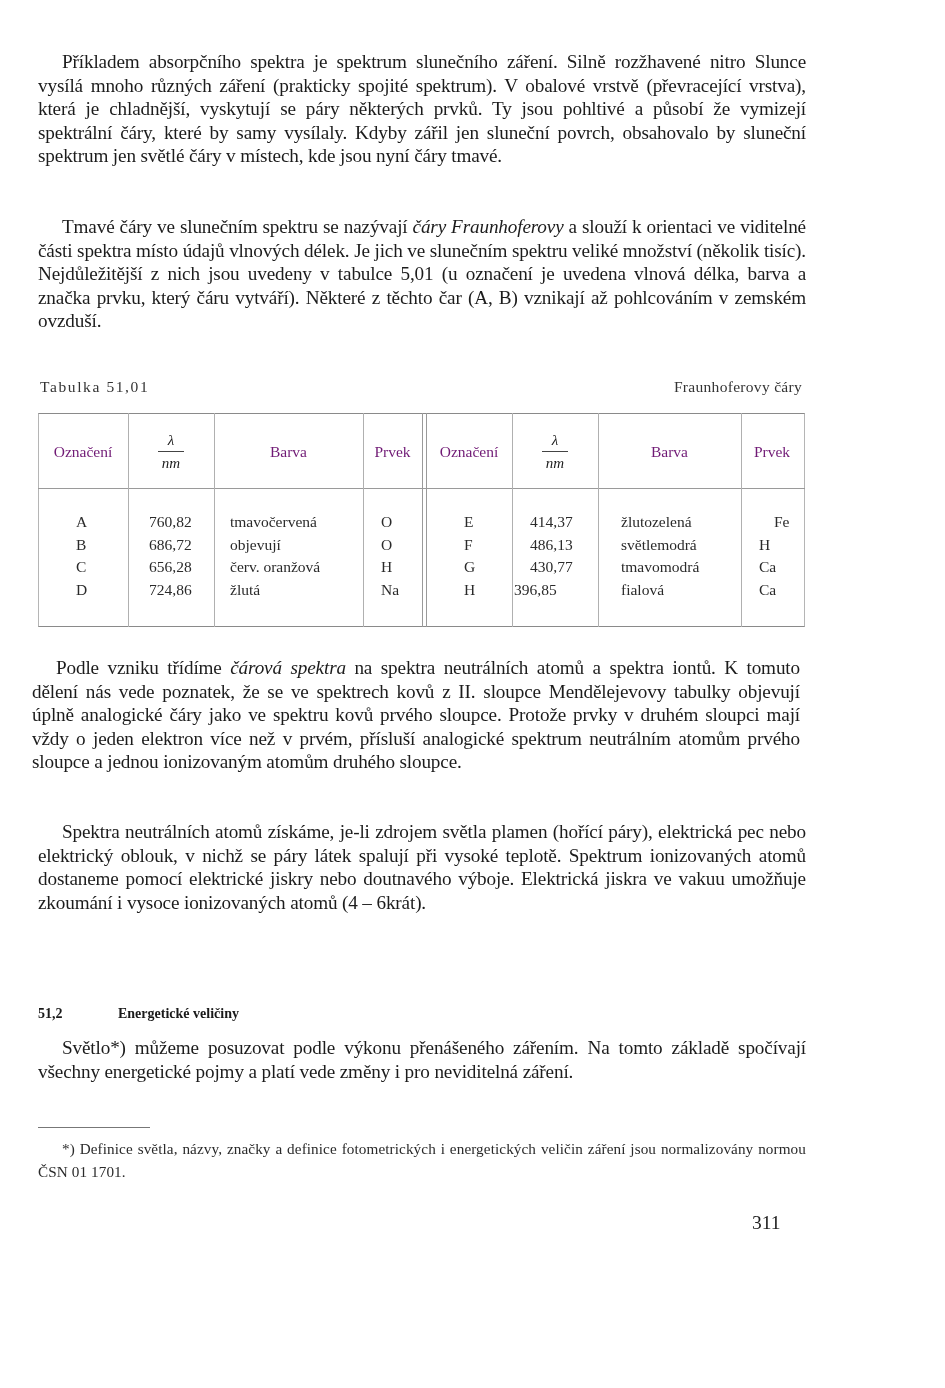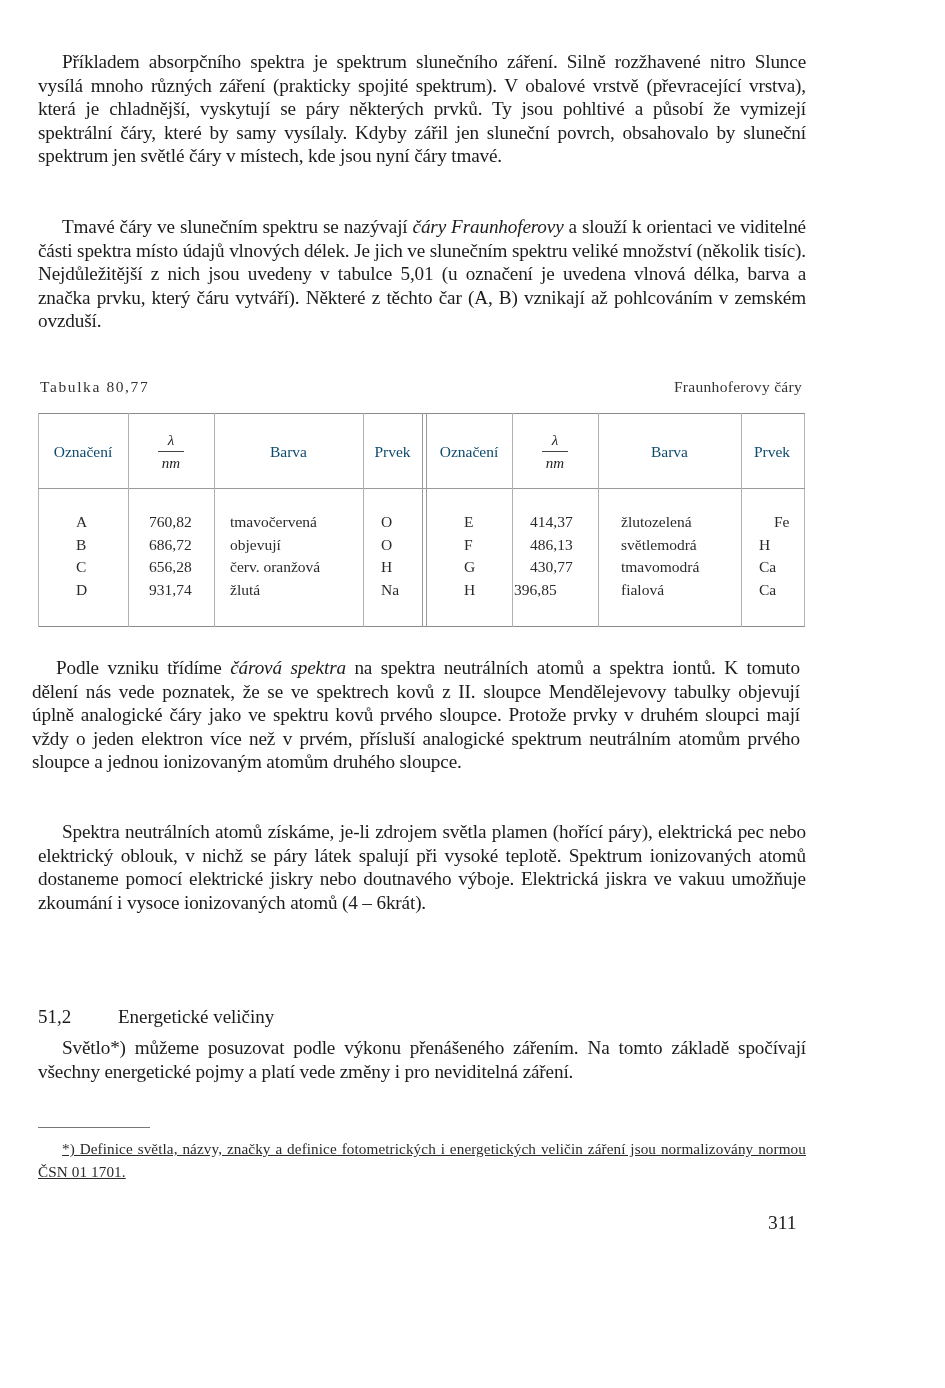--- a/index.html
+++ b/index.html
@@ -25,44 +25,44 @@
 
     .table-wrap { position: absolute; left: 38px; top: 413px; width: 767px; height: 214px; }
     .table-wrap .frame {
       position: absolute; inset: 0;
       border-top: 1.5px solid #8a8a8a; border-bottom: 1.5px solid #8a8a8a;
       border-left: 1px solid #b5b5b5; border-right: 1px solid #b5b5b5;
     }
     .hline { position: absolute; left: 0; right: 0; top: 75px; height: 0; border-top: 1px solid #9a9a9a; }
     .vline { position: absolute; top: 0; bottom: 0; width: 0; border-left: 1px solid #b0b0b0; }
     .vline.double { border-left: 1px solid #9a9a9a; }
-    .cell { position: absolute; font-size: 15.5px; color: #0c4a6e; text-align: center; }
+    .cell { position: absolute; font-size: 15.5px; color: #701a75; text-align: center; }
     .hdr { top: 30px; }
     .lam { position: absolute; width: 40px; text-align: center; font-size: 15px; }
     .lam .sym { display: block; font-style: italic; line-height: 18px; }
     .lam .bar { display: block; margin: 2px auto; width: 26px; border-top: 1px solid #444; }
     .lam .unit { display: block; font-style: italic; line-height: 18px; }
     .rows { position: absolute; top: 98px; }
     .row { height: 22.5px; line-height: 22.5px; font-size: 15.5px; color: #2a2a2a; white-space: nowrap; position: relative; }
     .row span { position: absolute; top: 0; }
 
-    .h2 { position: absolute; left: 38px; top: 1006px; font-size: 19px; font-weight: normal; color: #1a1a1a; }
+    .h2 { position: absolute; left: 38px; top: 1006px; font-size: 14px; font-weight: bold; color: #1a1a1a; }
     .h2 .num { display: inline-block; width: 80px; }
     .footrule { position: absolute; left: 38px; top: 1127px; width: 112px; border-top: 1px solid #777; }
-    .footnote { position: absolute; left: 38px; top: 1137px; width: 768px; font-size: 15.2px; line-height: 23px; text-align: justify; text-indent: 24px; color: #2a2a2a; letter-spacing: 0.1px; text-decoration: underline; }
-    .pagenum { position: absolute; left: 768px; top: 1212px; font-size: 19.5px; color: #222; }
+    .footnote { position: absolute; left: 38px; top: 1137px; width: 768px; font-size: 15.2px; line-height: 23px; text-align: justify; text-indent: 24px; color: #2a2a2a; letter-spacing: 0.1px; }
+    .pagenum { position: absolute; left: 752px; top: 1212px; font-size: 19.5px; color: #222; }
   </style>
 </head>
 <body>
 
 <p class="para p1">Příkladem absorpčního spektra je spektrum slunečního záření. Silně rozžhavené nitro Slunce vysílá mnoho různých záření (prakticky spojité spektrum). V obalové vrstvě (převracející vrstva), která je chladnější, vyskytují se páry některých prvků. Ty jsou pohltivé a působí že vymizejí spektrální čáry, které by samy vysílaly. Kdyby zářil jen sluneční povrch, obsahovalo by sluneční spektrum jen světlé čáry v místech, kde jsou nyní čáry tmavé.</p>
 
 <p class="para p2"><span>Tmavé čáry ve slunečním spektru se nazývají </span><i>čáry Fraunhoferovy</i><span> a slouží k orientaci ve viditelné části spektra místo údajů vlnových délek. Je jich ve slunečním spektru veliké množství (několik tisíc). Nejdůležitější z nich jsou uvedeny v tabulce 5,01 (u označení je uvedena vlnová délka, barva a značka prvku, který čáru vytváří). Některé z těchto čar (A, B) vznikají až pohlcováním v zemském ovzduší.</span></p>
 
-<div class="tab-caption left">Tabulka 80,77</div>
+<div class="tab-caption left">Tabulka 51,01</div>
 <div class="tab-caption right">Fraunhoferovy čáry</div>
 
 <div class="table-wrap">
   <div class="frame"></div>
   <div class="hline"></div>
 
   <div class="vline" style="left:90px"></div>
   <div class="vline" style="left:176px"></div>
   <div class="vline" style="left:325px"></div>
   <div class="vline double" style="left:384px"></div>
@@ -103,21 +103,21 @@
       <span style="left:343px">O</span>
     </div>
     <div class="row">
       <span style="left:38px">C</span>
       <span style="left:111px">656,28</span>
       <span style="left:192px">červ. oranžová</span>
       <span style="left:343px">H</span>
     </div>
     <div class="row">
       <span style="left:38px">D</span>
-      <span style="left:111px">931,74</span>
+      <span style="left:111px">724,86</span>
       <span style="left:192px">žlutá</span>
       <span style="left:343px">Na</span>
     </div>
   </div>
 
   <div class="rows" style="left:388px;width:379px">
     <div class="row">
       <span style="left:38px">E</span>
       <span style="left:104px">414,37</span>
       <span style="left:195px">žlutozelená</span>

